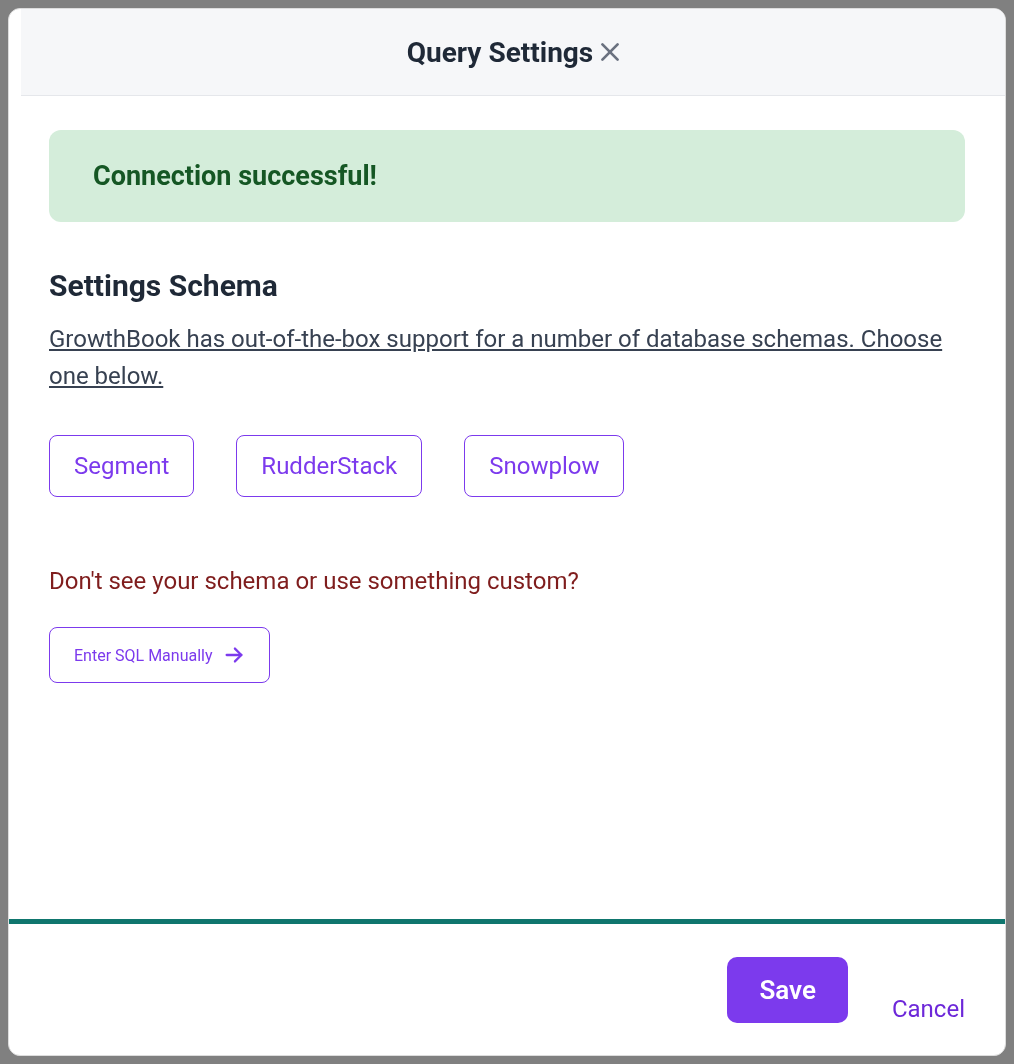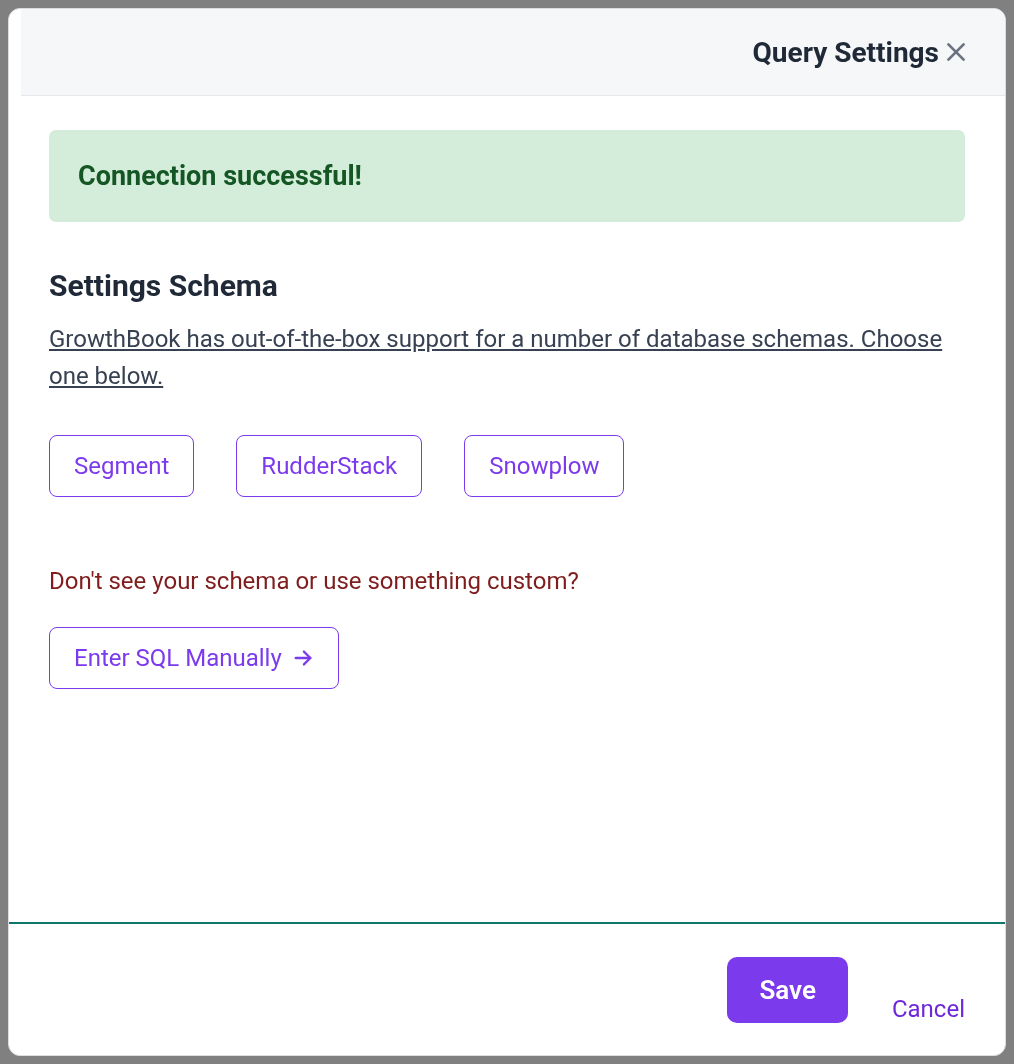--- a/index.html
+++ b/index.html
@@ -26,21 +26,21 @@
       display: flex;
       flex-direction: column;
       overflow: hidden;
       border: 1px solid #ddd;
     }
     .modal-header {
       background: #f6f7f9;
       padding: 26px 32px 26px 40px;
       display: flex;
       align-items: center;
-      justify-content: flex-end;
+      justify-content: center;
       border-bottom: 1px solid #e5e7eb;
       margin-left: 12px;
     }
     .modal-title {
       font-size: 28px;
       font-weight: 700;
       color: #1f2937;
     }
     .close-btn {
       background: transparent;
@@ -56,22 +56,22 @@
       width: 26px;
       height: 26px;
     }
     .modal-body {
       flex: 1;
       padding: 34px 40px;
       overflow-y: auto;
     }
     .alert-success {
       background: #d4edda;
-      border-radius: 7px;
-      padding: 30px 29px;
+      border-radius: 12px;
+      padding: 30px 44px;
       margin-bottom: 46px;
     }
     .alert-success-text {
       color: #155724;
       font-size: 27px;
       font-weight: 700;
     }
     .section-heading {
       font-size: 30px;
       font-weight: 700;
@@ -104,36 +104,36 @@
     }
     .custom-prompt {
       font-size: 24px;
       color: #7f1d1d;
       margin-bottom: 32px;
     }
     .manual-sql-btn {
       background: #ffffff;
       border: 1.5px solid #7c3aed;
       color: #7c3aed;
-      font-size: 24px;
+      font-size: 16px;
       font-weight: 400;
       padding: 16px 24px;
       border-radius: 8px;
       cursor: pointer;
       font-family: inherit;
       display: inline-flex;
       align-items: center;
       gap: 10px;
     }
     .manual-sql-btn svg {
       width: 22px;
       height: 22px;
     }
     .modal-footer {
-      border-top: 2px solid #0f766e;
+      border-top: 5px solid #0f766e;
       padding: 32px 40px;
       display: flex;
       justify-content: flex-end;
       align-items: center;
       gap: 44px;
     }
     .save-btn {
       background: #7c3aed;
       color: #ffffff;
       border: none;

